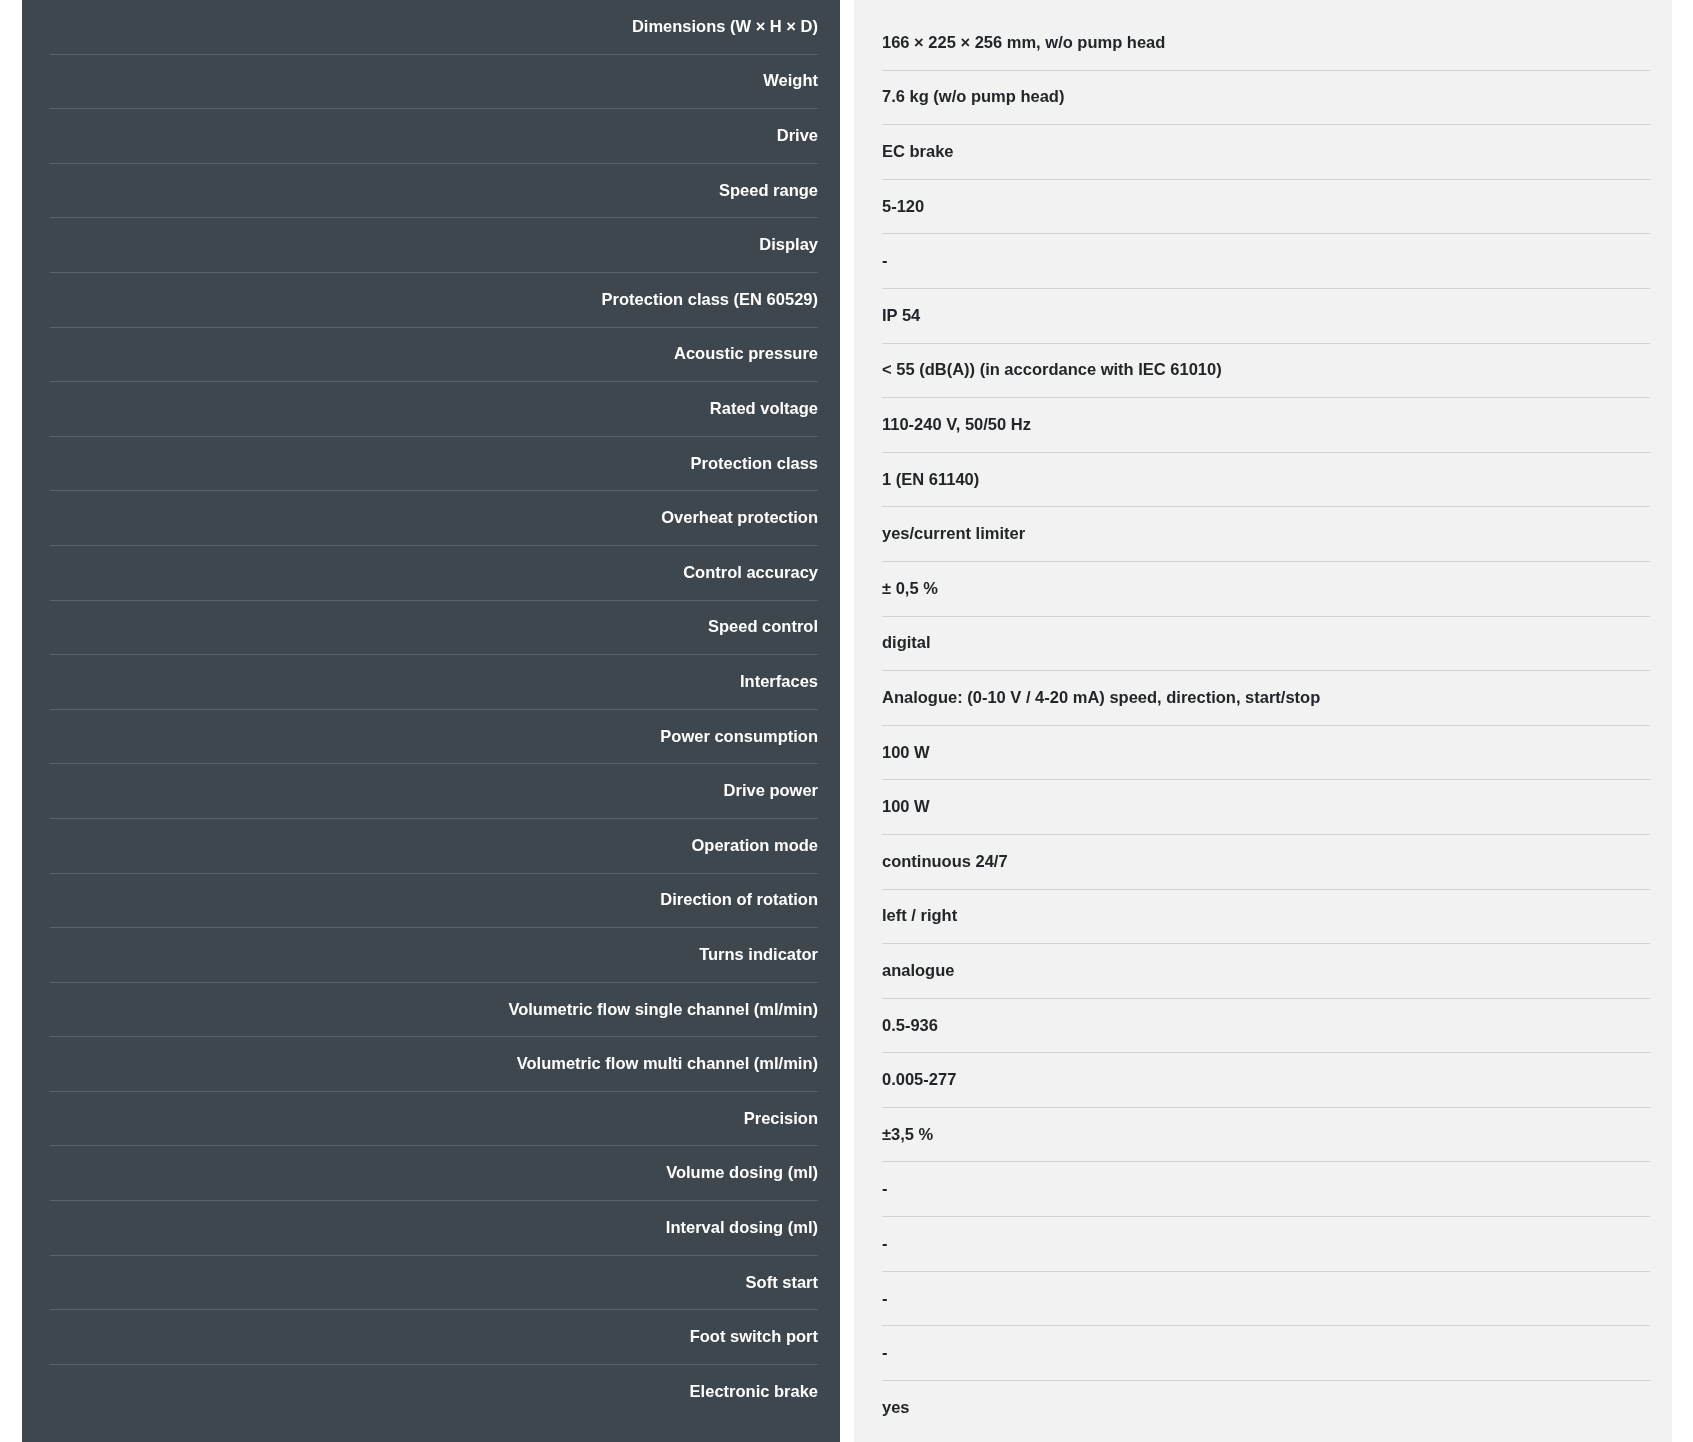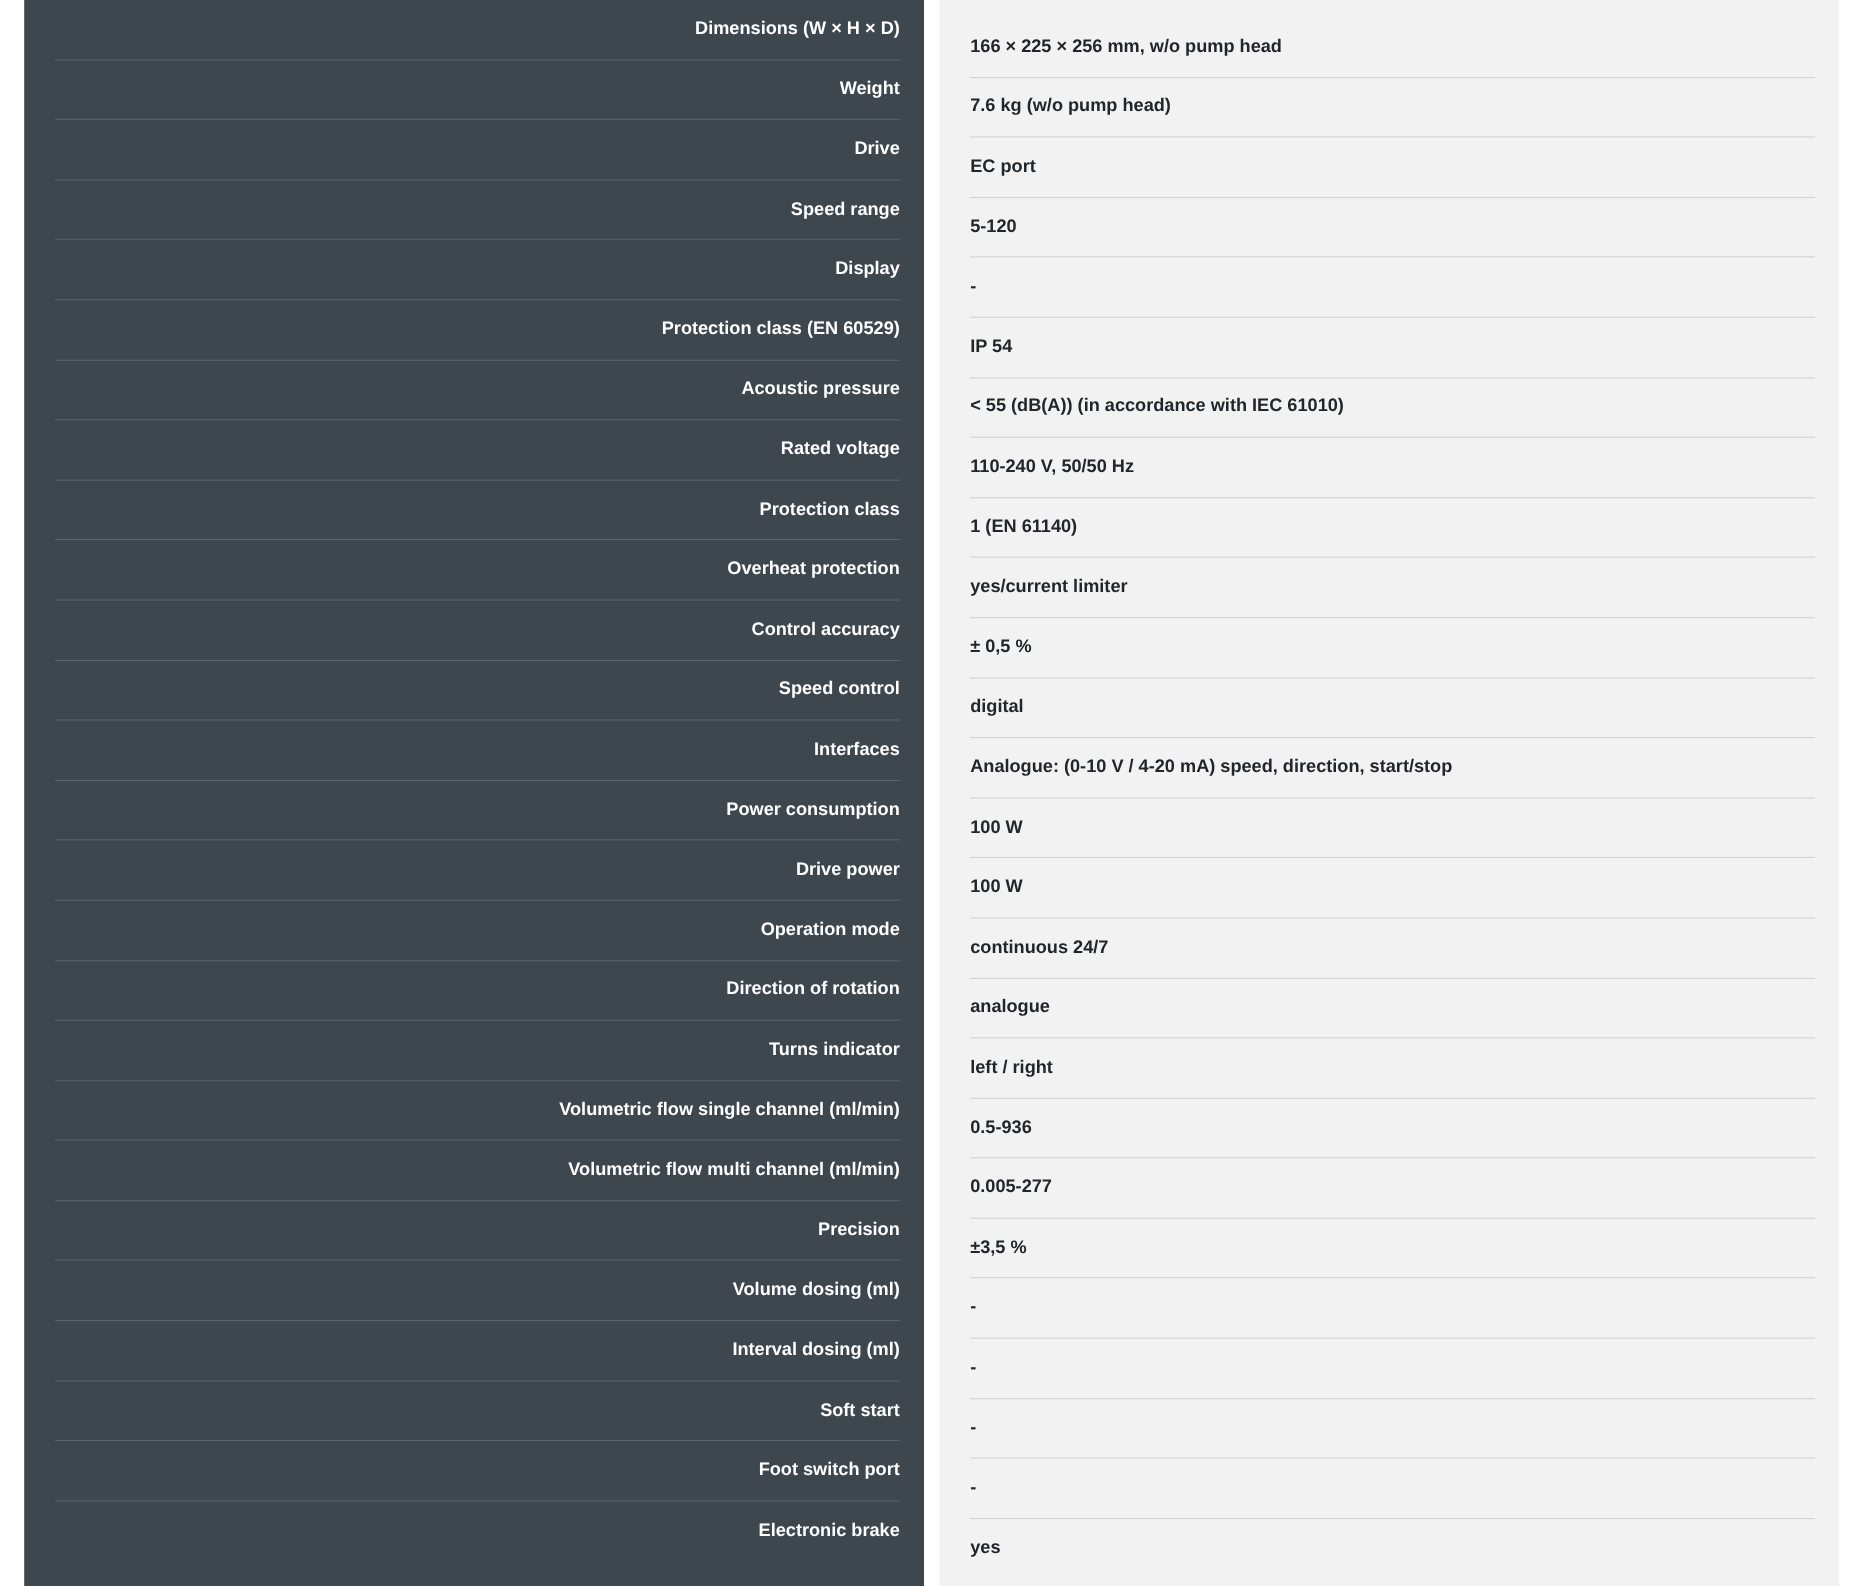--- a/index.html
+++ b/index.html
@@ -184,21 +184,21 @@
         </div>
       </div>
     <div class="values-col" id="values-col">
         <div class="row">
           <span class="value-text">166 × 225 × 256 mm, w/o pump head</span>
         </div>
         <div class="row">
           <span class="value-text">7.6 kg (w/o pump head)</span>
         </div>
         <div class="row">
-          <span class="value-text">EC port</span>
+          <span class="value-text">EC brake</span>
         </div>
         <div class="row">
           <span class="value-text">5-120</span>
         </div>
         <div class="row">
           <span class="value-text">-</span>
         </div>
         <div class="row">
           <span class="value-text">IP 54</span>
         </div>
@@ -226,24 +226,24 @@
         <div class="row">
           <span class="value-text">100 W</span>
         </div>
         <div class="row">
           <span class="value-text">100 W</span>
         </div>
         <div class="row">
           <span class="value-text">continuous 24/7</span>
         </div>
         <div class="row">
+          <span class="value-text">left / right</span>
+        </div>
+        <div class="row">
           <span class="value-text">analogue</span>
-        </div>
-        <div class="row">
-          <span class="value-text">left / right</span>
         </div>
         <div class="row">
           <span class="value-text">0.5-936</span>
         </div>
         <div class="row">
           <span class="value-text">0.005-277</span>
         </div>
         <div class="row">
           <span class="value-text">±3,5 %</span>
         </div>

